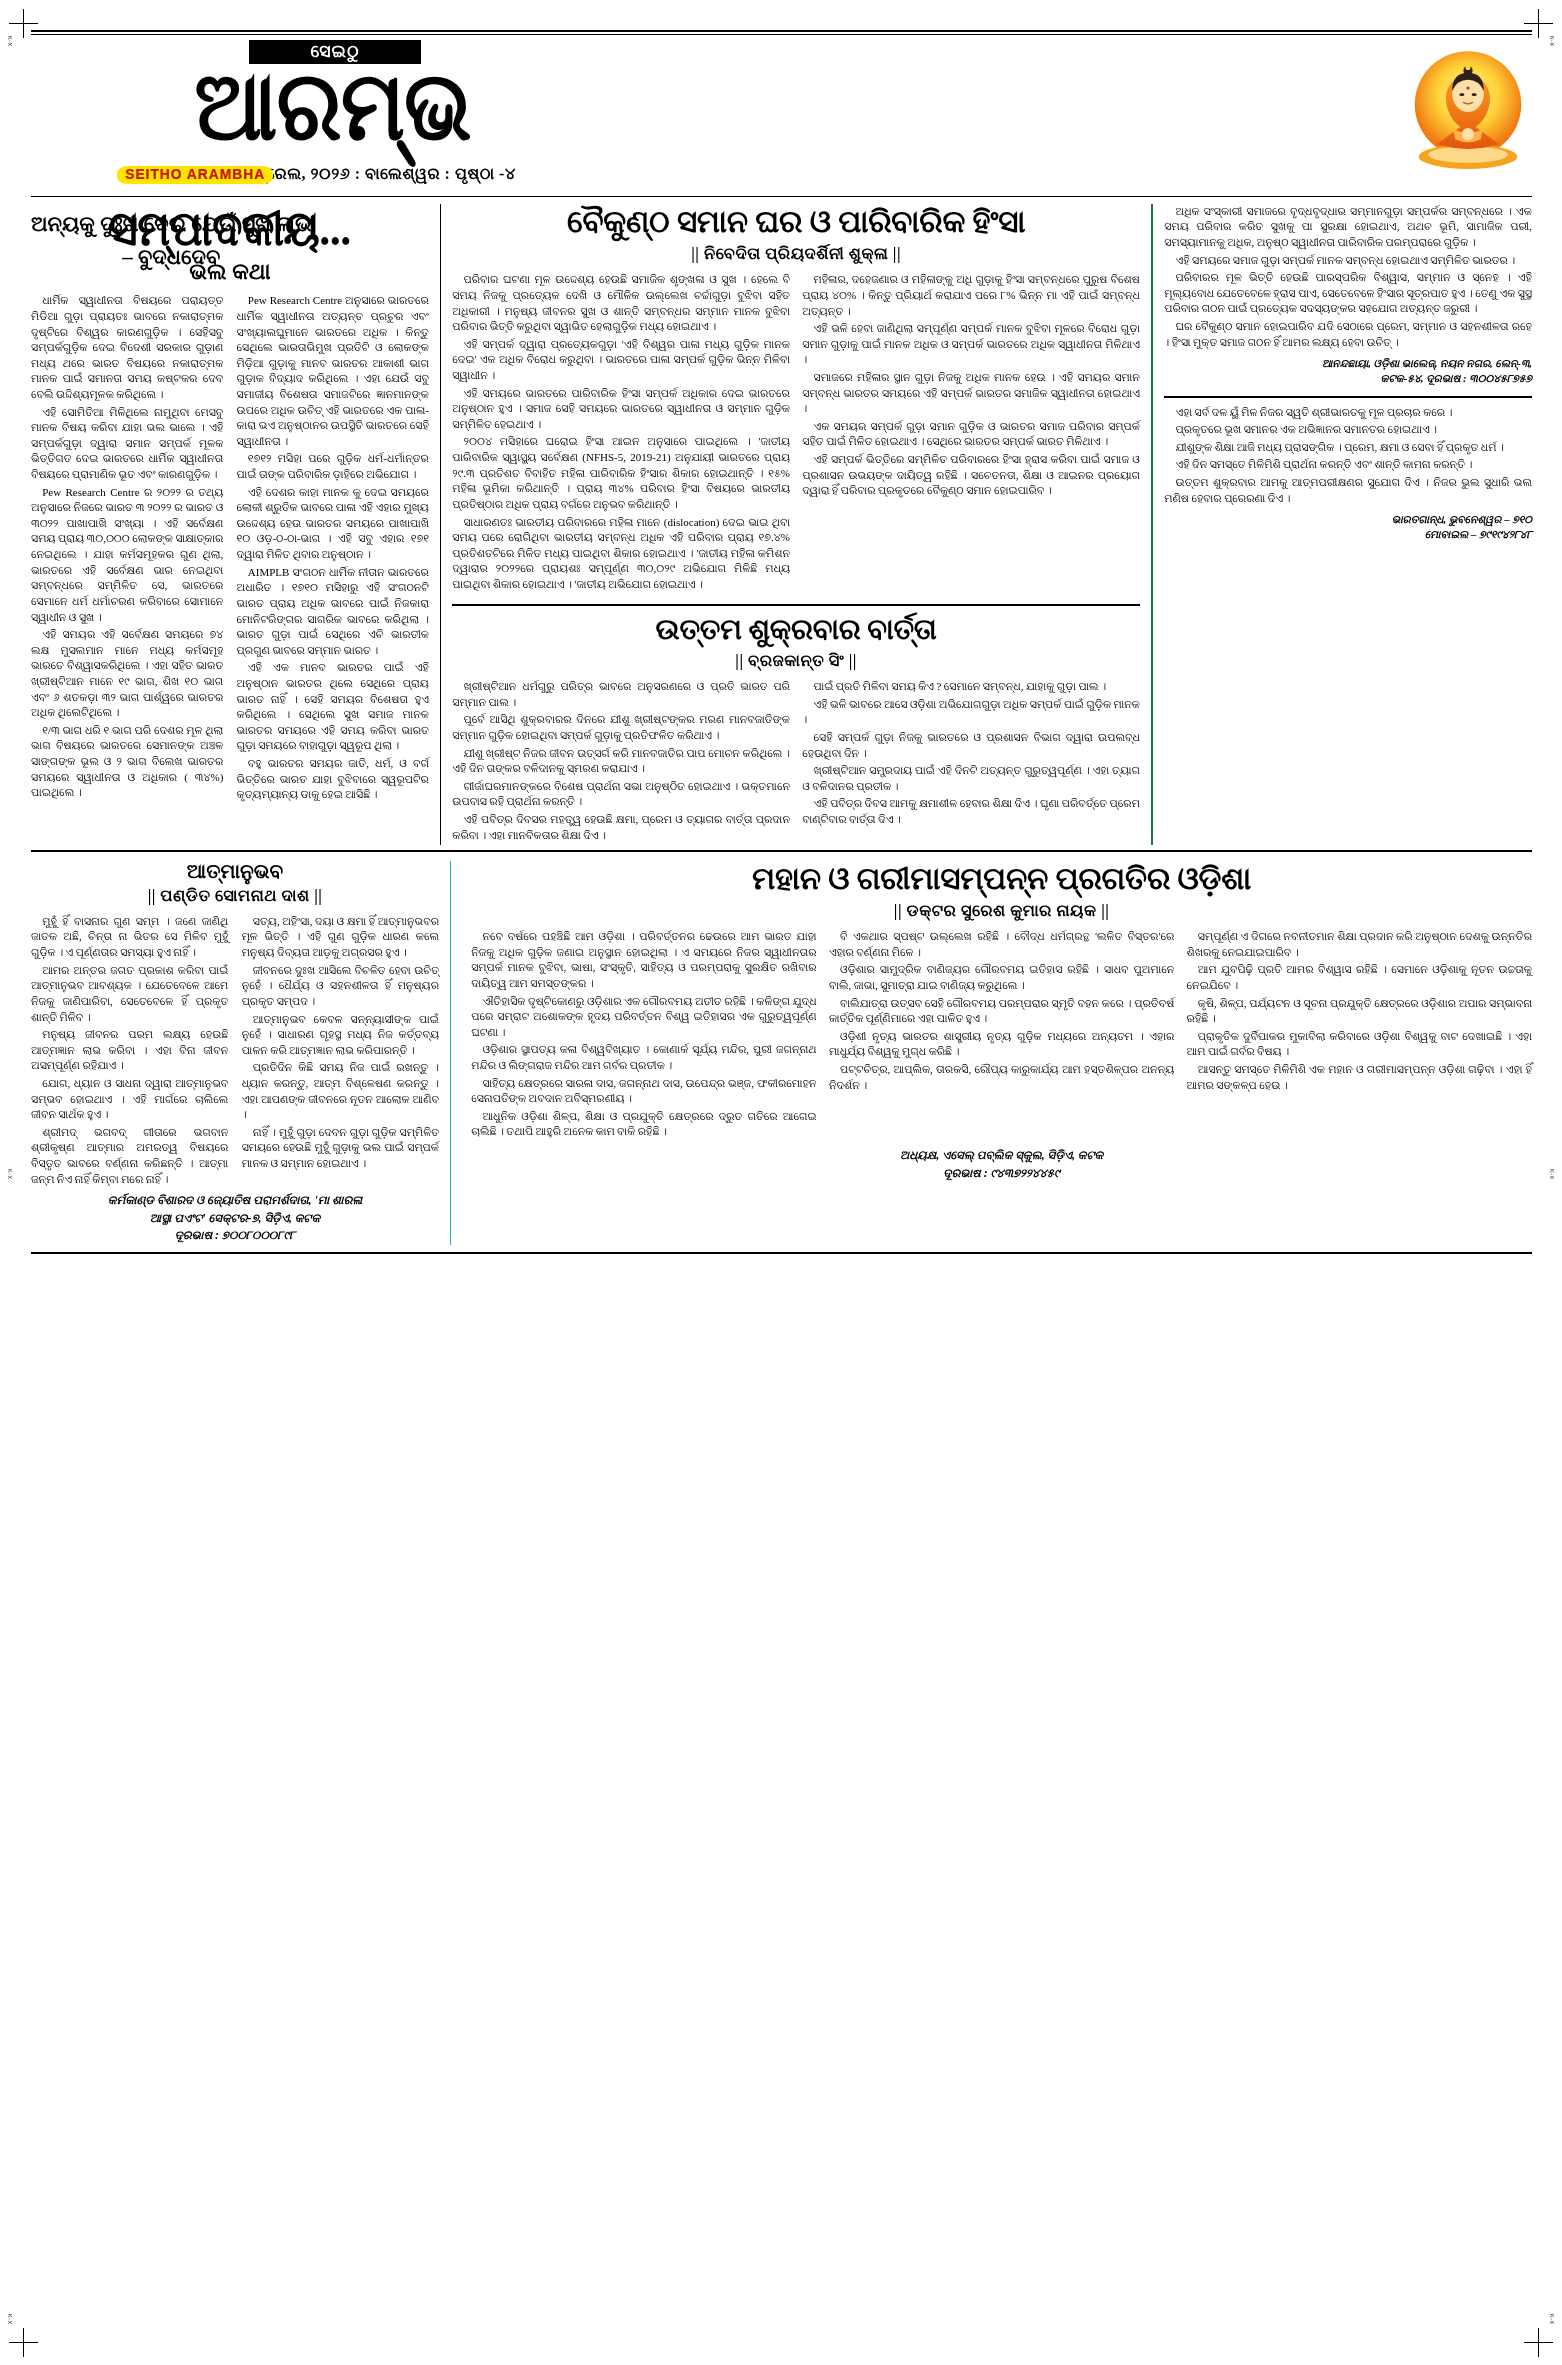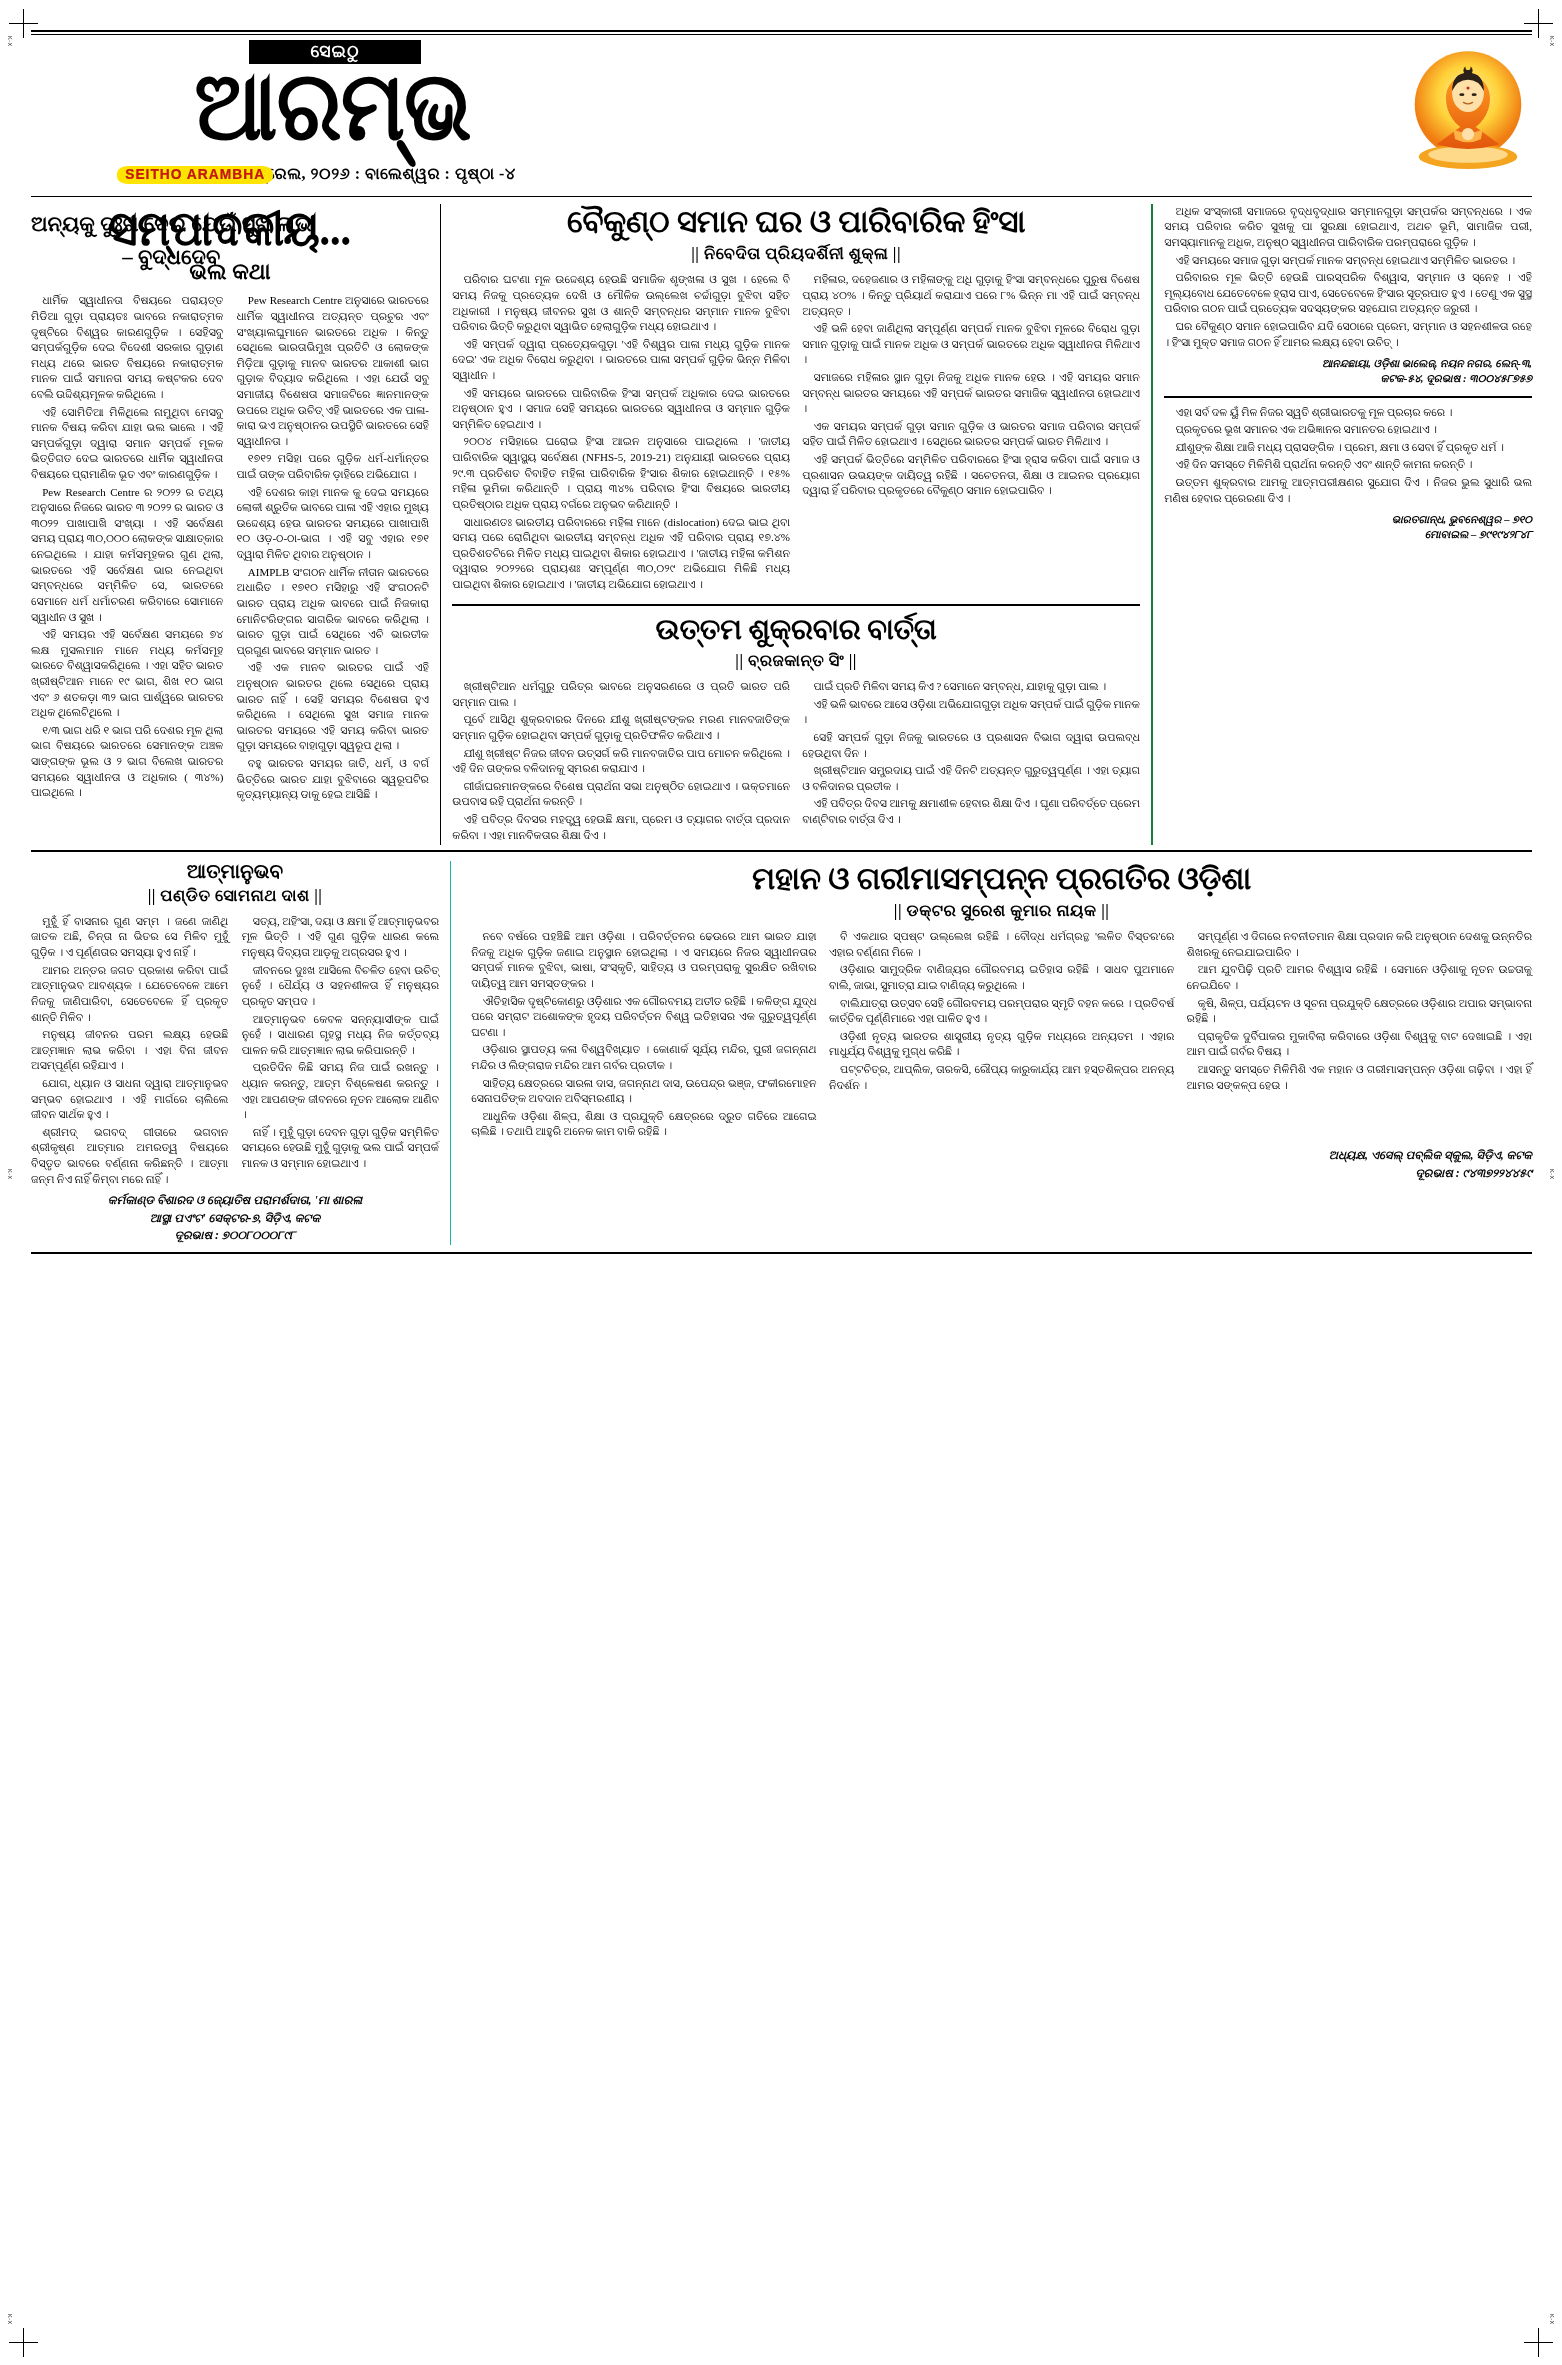--- a/index.html
+++ b/index.html
@@ -433,20 +433,20 @@
               <p>ପଟ୍ଟଚିତ୍ର, ଆପ୍ଲିକ, ତାରକସି, ରୌପ୍ୟ କାରୁକାର୍ଯ୍ୟ ଆମ ହସ୍ତଶିଳ୍ପର ଅନନ୍ୟ ନିଦର୍ଶନ ।</p>
             </div>
           <div class="bodytext one-col" style="flex:1;">
               <p>ସମ୍ପୂର୍ଣ୍ଣ ଏ ଦିଗରେ ନବନୀତମାନ ଶିକ୍ଷା ପ୍ରଦାନ କରି ଅନୁଷ୍ଠାନ ଦେଶକୁ ଉନ୍ନତିର ଶିଖରକୁ ନେଇଯାଇପାରିବ ।</p>
               <p>ଆମ ଯୁବପିଢ଼ି ପ୍ରତି ଆମର ବିଶ୍ୱାସ ରହିଛି । ସେମାନେ ଓଡ଼ିଶାକୁ ନୂତନ ଉଚ୍ଚତାକୁ ନେଇଯିବେ ।</p>
               <p>କୃଷି, ଶିଳ୍ପ, ପର୍ଯ୍ୟଟନ ଓ ସୂଚନା ପ୍ରଯୁକ୍ତି କ୍ଷେତ୍ରରେ ଓଡ଼ିଶାର ଅପାର ସମ୍ଭାବନା ରହିଛି ।</p>
               <p>ପ୍ରାକୃତିକ ଦୁର୍ବିପାକର ମୁକାବିଲା କରିବାରେ ଓଡ଼ିଶା ବିଶ୍ୱକୁ ବାଟ ଦେଖାଇଛି । ଏହା ଆମ ପାଇଁ ଗର୍ବର ବିଷୟ ।</p>
               <p>ଆସନ୍ତୁ ସମସ୍ତେ ମିଳିମିଶି ଏକ ମହାନ ଓ ଗରୀମାସମ୍ପନ୍ନ ଓଡ଼ିଶା ଗଢ଼ିବା । ଏହା ହିଁ ଆମର ସଙ୍କଳ୍ପ ହେଉ ।</p>
             </div>
         </div>
-        <div class="signoff-center" style="text-align:right;">ଅଧ୍ୟକ୍ଷ, ଏସେଲ୍ ପବ୍ଲିକ ସ୍କୁଲ, ସିଡ଼ିଏ, କଟକ<br>ଦୂରଭାଷ : ୯୪୩୭୨୨୪୪୫୯</div>
+        <div class="signoff-center" style="text-align:center;">ଅଧ୍ୟକ୍ଷ, ଏସେଲ୍ ପବ୍ଲିକ ସ୍କୁଲ, ସିଡ଼ିଏ, କଟକ<br>ଦୂରଭାଷ : ୯୪୩୭୨୨୪୪୫୯</div>
       </div>
     </div>
 
     <div class="rule-bottom"></div>
   </div>
 </div>
 
 
 </body></html>

